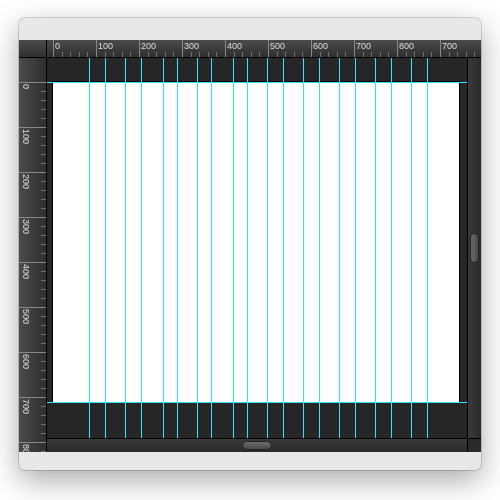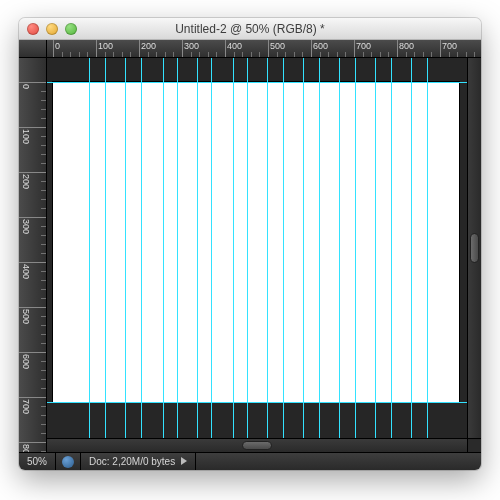--- a/index.html
+++ b/index.html
@@ -68,28 +68,20 @@
   }
   .seg { height: 100%; display: flex; align-items: center; padding: 0 8px; border-right: 1px solid #000; font-size: 10px; }
   .seg .chev { margin-left: 6px; color: #aaa; }
   .info-icon { width: 12px; height: 12px; border-radius: 50%; background: radial-gradient(circle at 35% 30%, #6aa0d6, #2c5d8e); display: inline-block; margin-right: 0; }
   .play { display: inline-block; width: 0; height: 0; border-left: 6px solid #bbb; border-top: 4px solid transparent; border-bottom: 4px solid transparent; }
 </style>
 </head>
 <body>
 
 <div class="window">
-  <div class="titlebar">
-    <div class="traffic">
-      <div class="tbtn close"></div>
-      <div class="tbtn min"></div>
-      <div class="tbtn zoom"></div>
-    </div>
-    <div class="title">Untitled-2 @ 50% (RGB/8) *</div>
-  </div>
 
   <div class="workspace">
     <div class="ruler-corner"></div>
     <div class="ruler-h" id="rulerH">
         <div class="tick-major" style="left: 6px;"></div>
         <div class="lbl" style="left: 6px;">0</div>
         <div class="tick-minor" style="left: 14.6px;"></div>
         <div class="tick-minor" style="left: 23.2px;"></div>
         <div class="tick-minor" style="left: 31.8px;"></div>
         <div class="tick-minor" style="left: 40.4px;"></div>
@@ -233,25 +225,13 @@
 
     <div class="scroll-h">
       <div class="thumb-h"></div>
     </div>
     <div class="scroll-v">
       <div class="thumb-v"></div>
     </div>
     <div class="scroll-corner"></div>
   </div>
 
-  <div class="statusbar">
-    <div class="seg">
-      <span>50%</span>
-    </div>
-    <div class="seg" style="padding:0 6px;">
-      <span class="info-icon"></span>
-    </div>
-    <div class="seg">
-      <span>Doc: 2,20M/0 bytes</span>
-      <span class="chev"><span class="play"></span></span>
-    </div>
-  </div>
 </div>
 
 </body></html>

